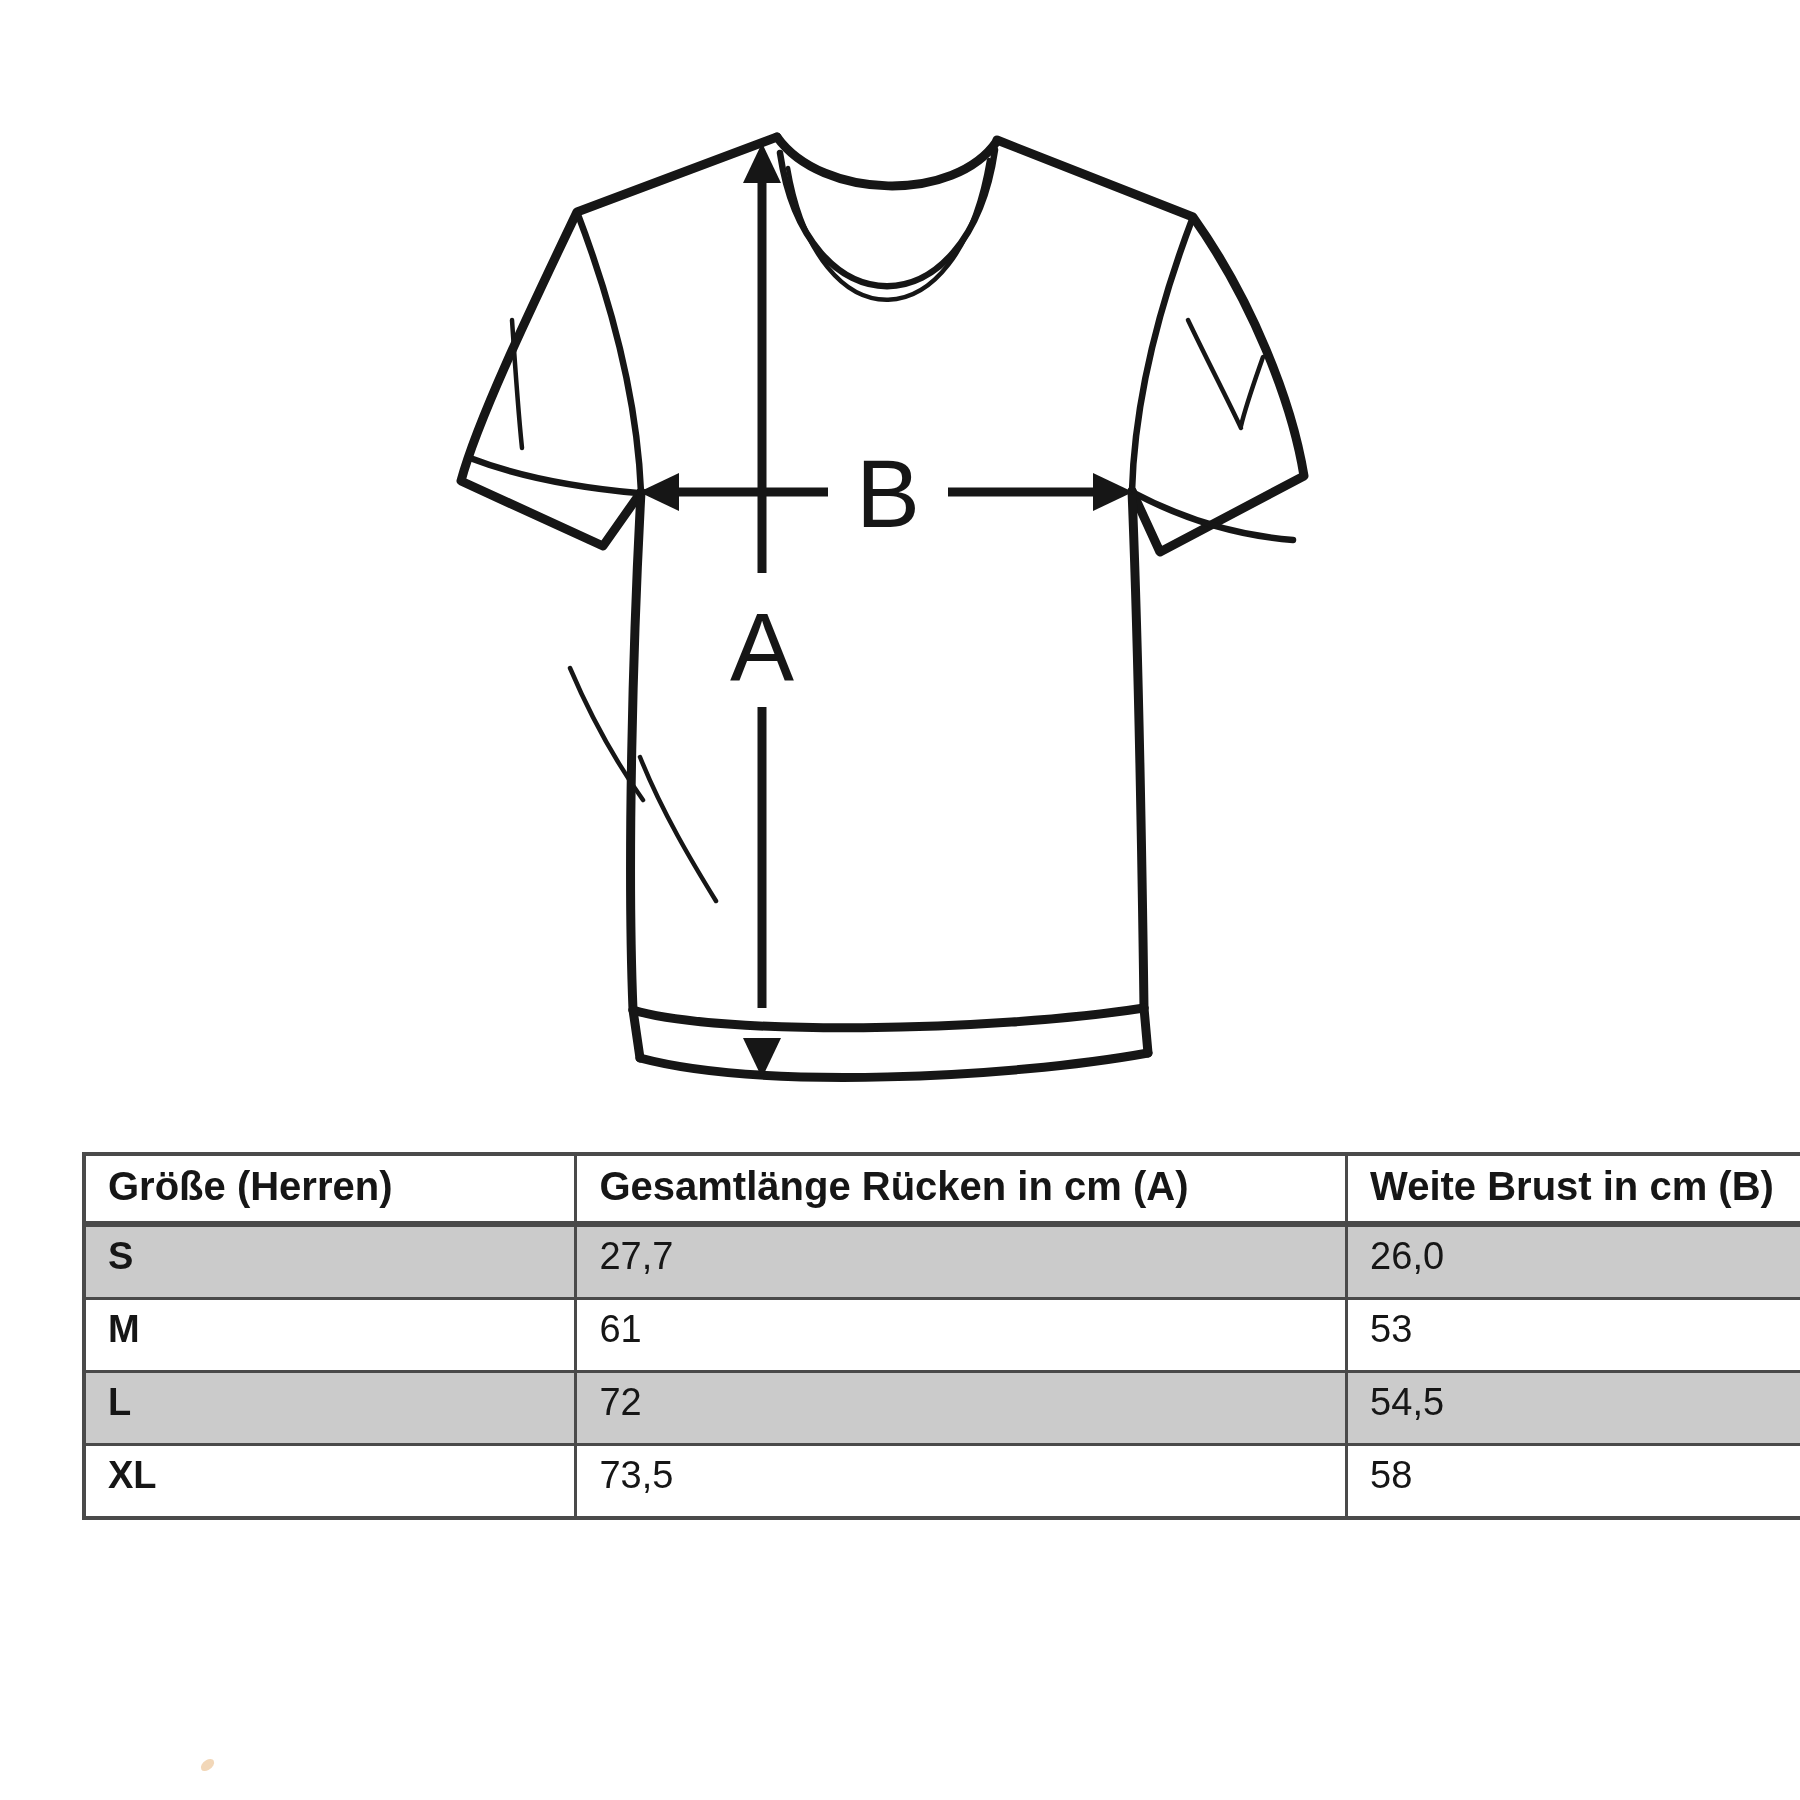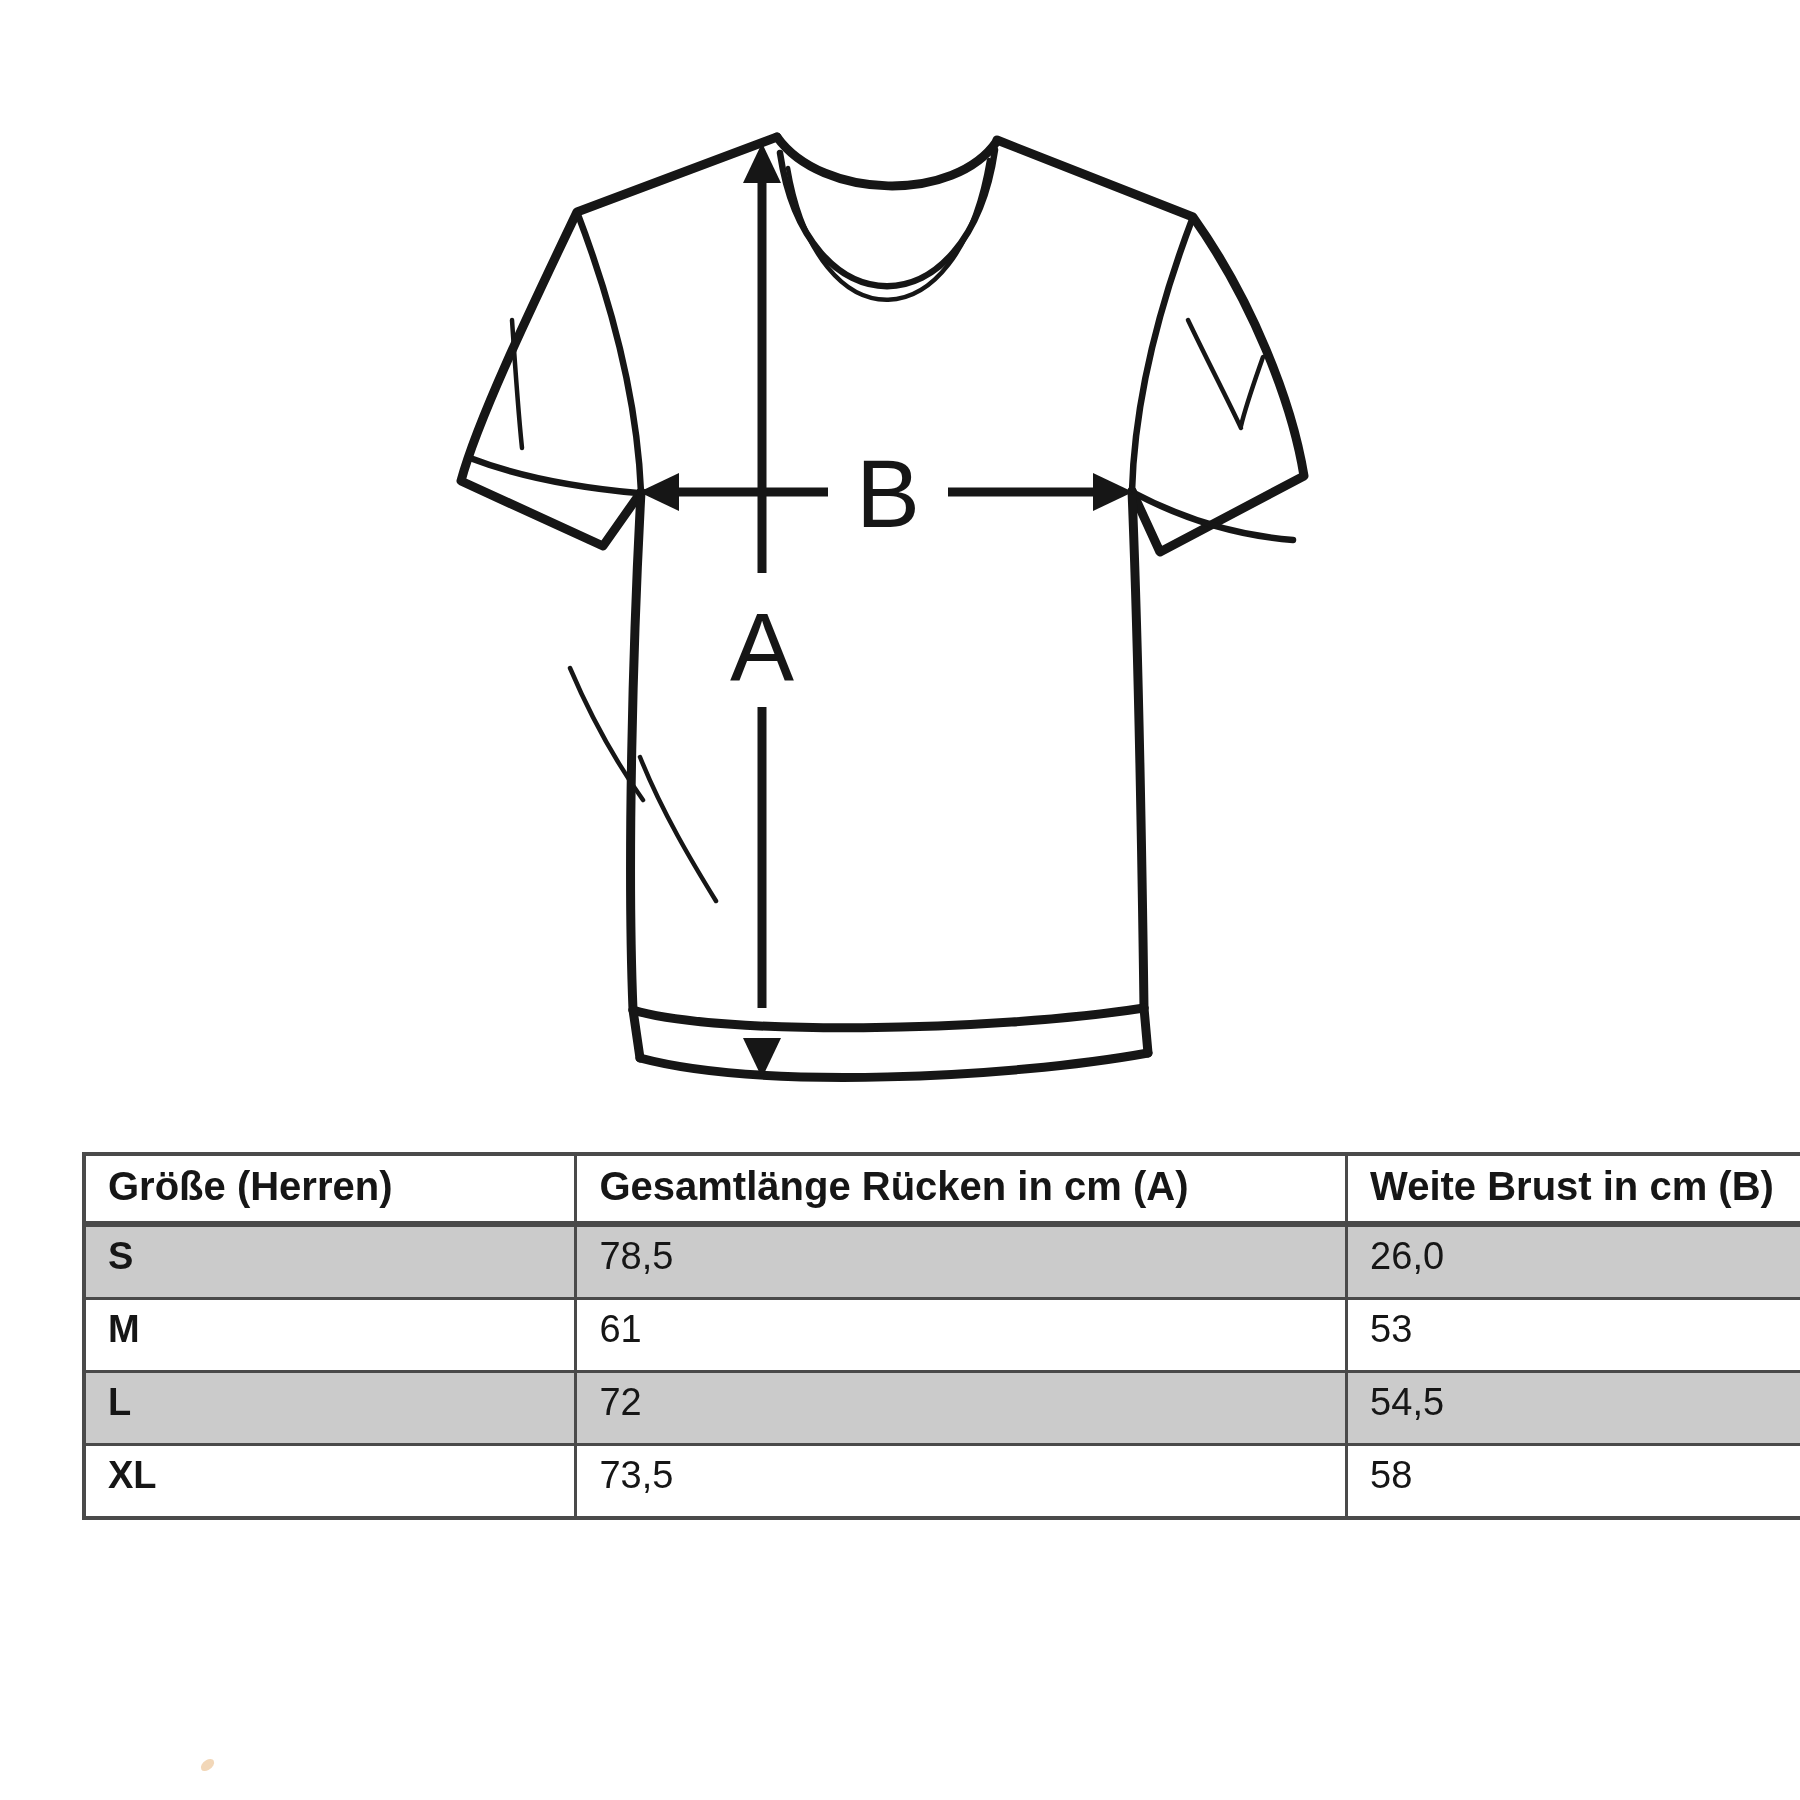--- a/index.html
+++ b/index.html
@@ -136,21 +136,21 @@
       <thead>
         <tr>
           <th>Größe (Herren)</th>
           <th>Gesamtlänge Rücken in cm (A)</th>
           <th>Weite Brust in cm (B)</th>
         </tr>
       </thead>
       <tbody>
         <tr class="shade">
           <td class="size-cell">S</td>
-          <td>78,5</td>
+          <td>27,7</td>
           <td>26,0</td>
         </tr>
         <tr>
           <td class="size-cell">M</td>
           <td>61</td>
           <td>53</td>
         </tr>
         <tr class="shade">
           <td class="size-cell">L</td>
           <td>72</td>

